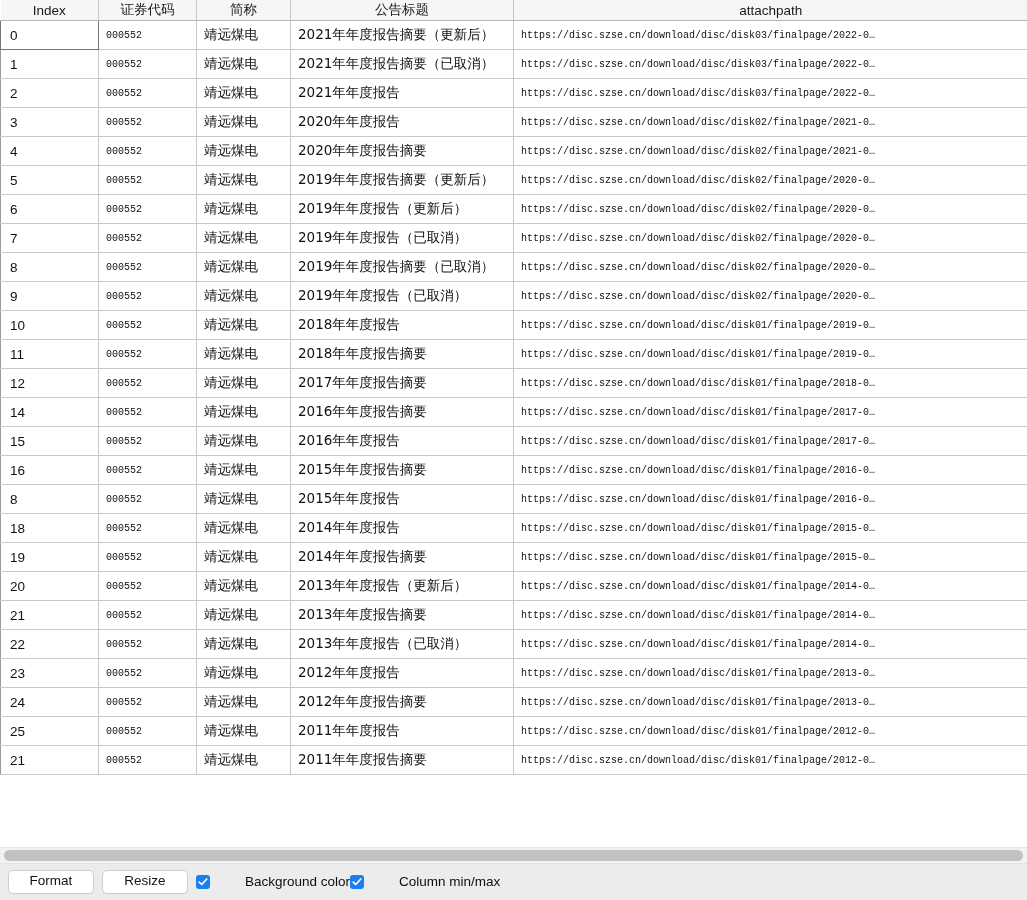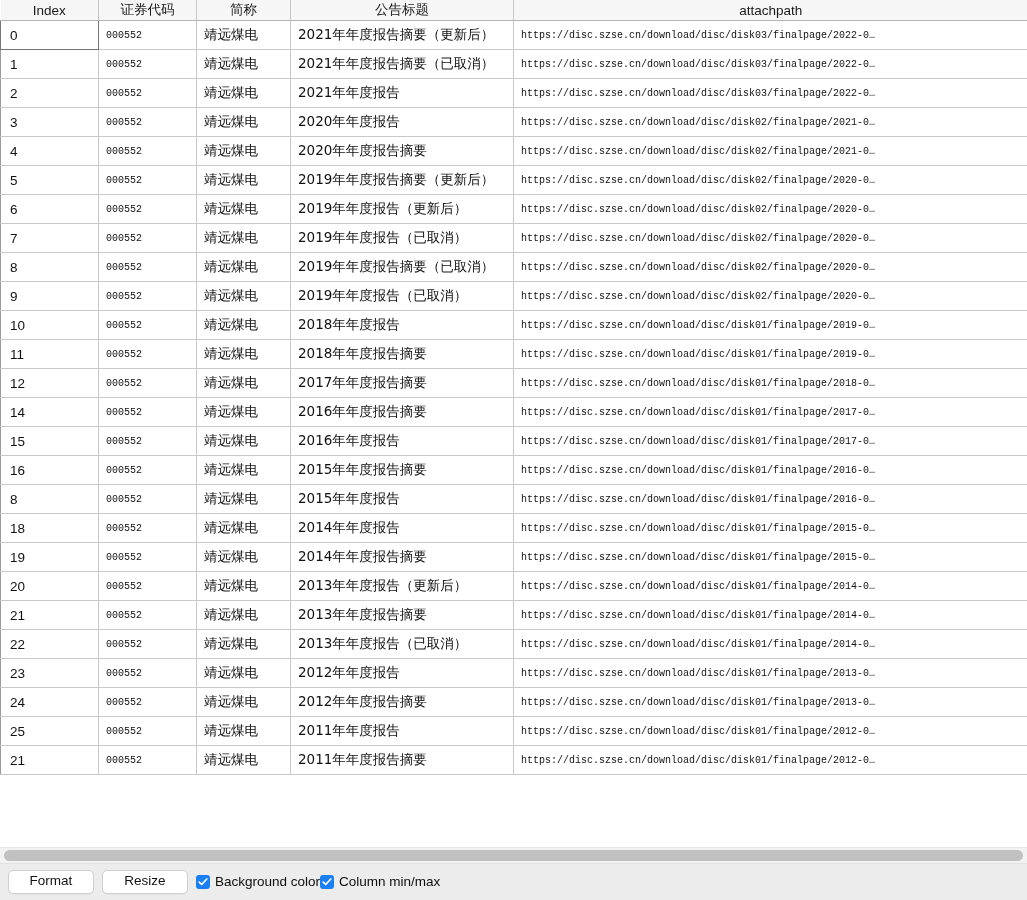--- a/index.html
+++ b/index.html
@@ -158,20 +158,21 @@
     box-shadow: 0 0.5px 0.5px rgba(0,0,0,0.06);
     cursor: default;
     white-space: nowrap;
   }
 
   .check-wrap {
     display: flex;
     align-items: center;
     margin-right: 0px;
     white-space: nowrap;
+    gap: 30px;
   }
   .check-wrap.clipped .check-label {
     display: inline-block;
     max-width: 118px;
     overflow: hidden;
     white-space: nowrap;
   }
   .checkbox {
     width: 14px;
     height: 14px;

